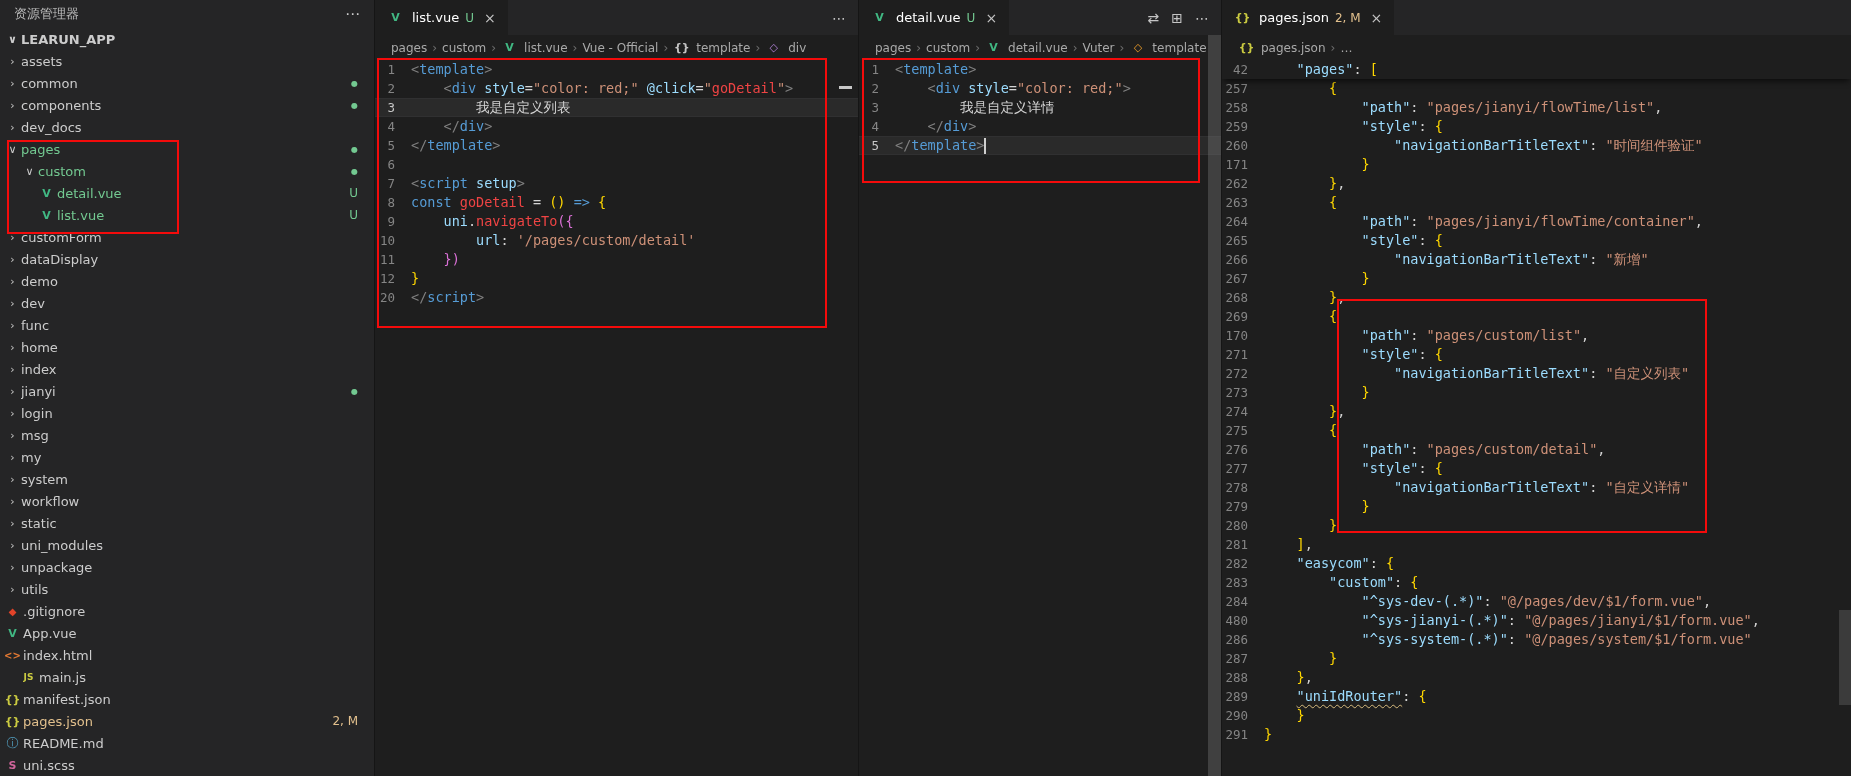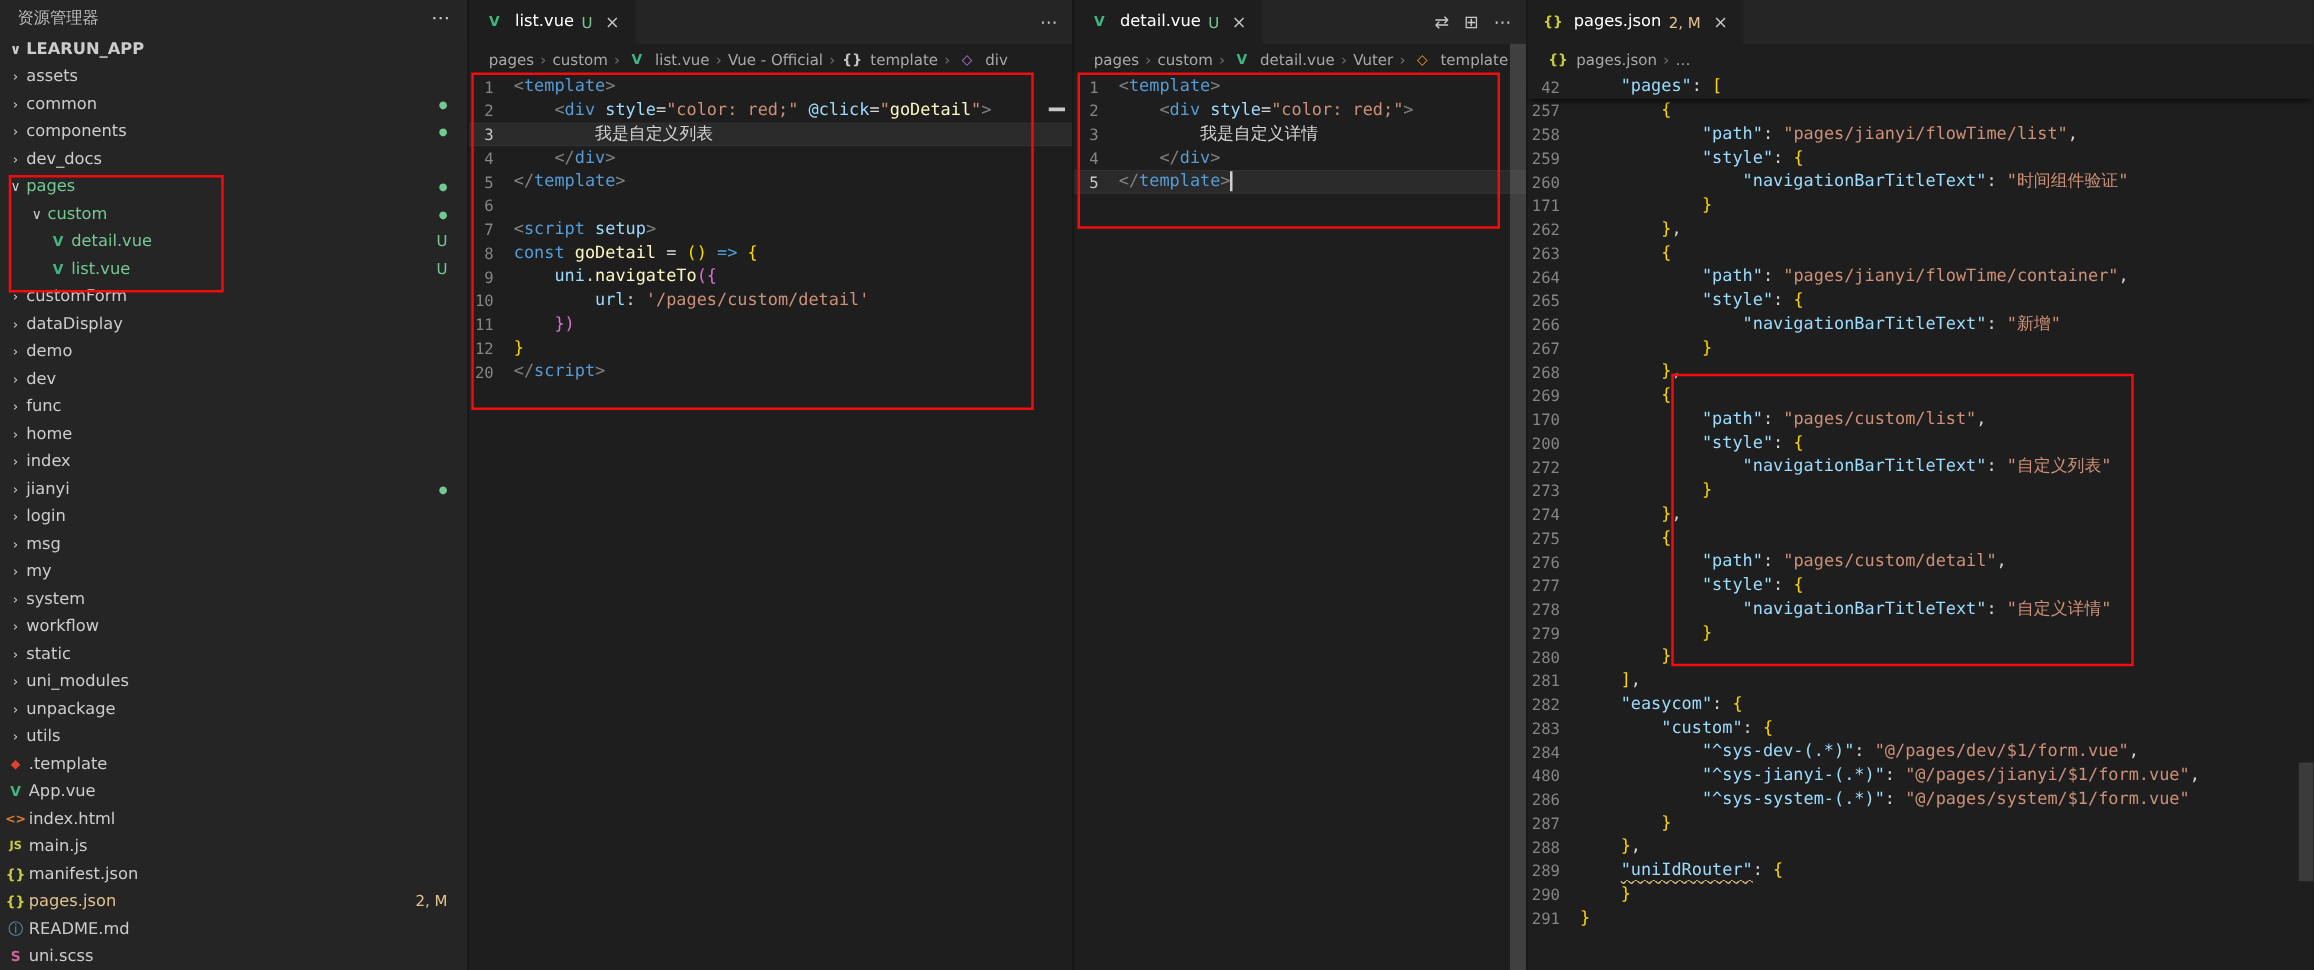--- a/index.html
+++ b/index.html
@@ -57,21 +57,21 @@
   .cline.active .ln{color:#c6c6c6}
   .cline.sticky{position:relative;z-index:3;background:#1e1e1e;box-shadow:0 4px 6px -2px rgba(0,0,0,.65)}
   .cursor{display:inline-block;width:2px;height:16px;background:#cfcfcf;vertical-align:middle}
 
   .tk{white-space:pre}
   .tk-pun{color:#808080}
   .tk-tag{color:#569cd6}
   .tk-attr{color:#9cdcfe}
   .tk-str{color:#ce9178}
   .tk-kw{color:#569cd6}
-  .tk-fn{color:#fef9c3}
+  .tk-fn{color:#ef4444}
   .tk-var{color:#9cdcfe}
   .tk-txt{color:#d4d4d4}
   .tk-op{color:#d4d4d4}
   .tk-br{color:#ffd700}
   .tk-br2{color:#da70d6}
   .tk-key{color:#9cdcfe}
   .tk-keysq{color:#9cdcfe;text-decoration:underline wavy #d7ba7d;text-decoration-thickness:1px;text-underline-offset:3px}
 
   
   .ov-dash{position:absolute;right:6px;top:86px;width:13px;height:3px;background:#c8c8c8}
@@ -196,31 +196,31 @@
         <div class="row" style="padding-left: 4px;">
           <span class="chev">›</span>
           <span class="lbl">unpackage</span>
         </div>
         <div class="row" style="padding-left: 4px;">
           <span class="chev">›</span>
           <span class="lbl">utils</span>
         </div>
         <div class="row" style="padding-left: 4px;">
           <span class="ic ic-git">◆</span>
-          <span class="lbl">.template</span>
+          <span class="lbl">.gitignore</span>
         </div>
         <div class="row" style="padding-left: 4px;">
           <span class="ic ic-vue">V</span>
           <span class="lbl">App.vue</span>
         </div>
         <div class="row" style="padding-left: 4px;">
           <span class="ic ic-html">&lt;&gt;</span>
           <span class="lbl">index.html</span>
         </div>
-        <div class="row" style="padding-left: 4px;">
+        <div class="row" style="padding-left: 20px;">
           <span class="ic ic-js">JS</span>
           <span class="lbl">main.js</span>
         </div>
         <div class="row" style="padding-left: 4px;">
           <span class="ic ic-json">{}</span>
           <span class="lbl">manifest.json</span>
         </div>
         <div class="row" style="padding-left: 4px;">
           <span class="ic ic-json">{}</span>
           <span class="lbl c-yellow">pages.json</span>
@@ -370,21 +370,21 @@
         <div class="cline"><span class="ln">171</span><span class="ctext"><span class="tk tk-txt">            </span><span class="tk tk-br">}</span></span></div>
         <div class="cline"><span class="ln">262</span><span class="ctext"><span class="tk tk-txt">        </span><span class="tk tk-br">}</span><span class="tk tk-op">,</span></span></div>
         <div class="cline"><span class="ln">263</span><span class="ctext"><span class="tk tk-txt">        </span><span class="tk tk-br">{</span></span></div>
         <div class="cline"><span class="ln">264</span><span class="ctext"><span class="tk tk-txt">            </span><span class="tk tk-key">"path"</span><span class="tk tk-op">: </span><span class="tk tk-str">"pages/jianyi/flowTime/container"</span><span class="tk tk-op">,</span></span></div>
         <div class="cline"><span class="ln">265</span><span class="ctext"><span class="tk tk-txt">            </span><span class="tk tk-key">"style"</span><span class="tk tk-op">: </span><span class="tk tk-br">{</span></span></div>
         <div class="cline"><span class="ln">266</span><span class="ctext"><span class="tk tk-txt">                </span><span class="tk tk-key">"navigationBarTitleText"</span><span class="tk tk-op">: </span><span class="tk tk-str">"新增"</span></span></div>
         <div class="cline"><span class="ln">267</span><span class="ctext"><span class="tk tk-txt">            </span><span class="tk tk-br">}</span></span></div>
         <div class="cline"><span class="ln">268</span><span class="ctext"><span class="tk tk-txt">        </span><span class="tk tk-br">}</span><span class="tk tk-op">,</span></span></div>
         <div class="cline"><span class="ln">269</span><span class="ctext"><span class="tk tk-txt">        </span><span class="tk tk-br">{</span></span></div>
         <div class="cline"><span class="ln">170</span><span class="ctext"><span class="tk tk-txt">            </span><span class="tk tk-key">"path"</span><span class="tk tk-op">: </span><span class="tk tk-str">"pages/custom/list"</span><span class="tk tk-op">,</span></span></div>
-        <div class="cline"><span class="ln">200</span><span class="ctext"><span class="tk tk-txt">            </span><span class="tk tk-key">"style"</span><span class="tk tk-op">: </span><span class="tk tk-br">{</span></span></div>
+        <div class="cline"><span class="ln">271</span><span class="ctext"><span class="tk tk-txt">            </span><span class="tk tk-key">"style"</span><span class="tk tk-op">: </span><span class="tk tk-br">{</span></span></div>
         <div class="cline"><span class="ln">272</span><span class="ctext"><span class="tk tk-txt">                </span><span class="tk tk-key">"navigationBarTitleText"</span><span class="tk tk-op">: </span><span class="tk tk-str">"自定义列表"</span></span></div>
         <div class="cline"><span class="ln">273</span><span class="ctext"><span class="tk tk-txt">            </span><span class="tk tk-br">}</span></span></div>
         <div class="cline"><span class="ln">274</span><span class="ctext"><span class="tk tk-txt">        </span><span class="tk tk-br">}</span><span class="tk tk-op">,</span></span></div>
         <div class="cline"><span class="ln">275</span><span class="ctext"><span class="tk tk-txt">        </span><span class="tk tk-br">{</span></span></div>
         <div class="cline"><span class="ln">276</span><span class="ctext"><span class="tk tk-txt">            </span><span class="tk tk-key">"path"</span><span class="tk tk-op">: </span><span class="tk tk-str">"pages/custom/detail"</span><span class="tk tk-op">,</span></span></div>
         <div class="cline"><span class="ln">277</span><span class="ctext"><span class="tk tk-txt">            </span><span class="tk tk-key">"style"</span><span class="tk tk-op">: </span><span class="tk tk-br">{</span></span></div>
         <div class="cline"><span class="ln">278</span><span class="ctext"><span class="tk tk-txt">                </span><span class="tk tk-key">"navigationBarTitleText"</span><span class="tk tk-op">: </span><span class="tk tk-str">"自定义详情"</span></span></div>
         <div class="cline"><span class="ln">279</span><span class="ctext"><span class="tk tk-txt">            </span><span class="tk tk-br">}</span></span></div>
         <div class="cline"><span class="ln">280</span><span class="ctext"><span class="tk tk-txt">        </span><span class="tk tk-br">}</span></span></div>
         <div class="cline"><span class="ln">281</span><span class="ctext"><span class="tk tk-txt">    </span><span class="tk tk-br">]</span><span class="tk tk-op">,</span></span></div>

